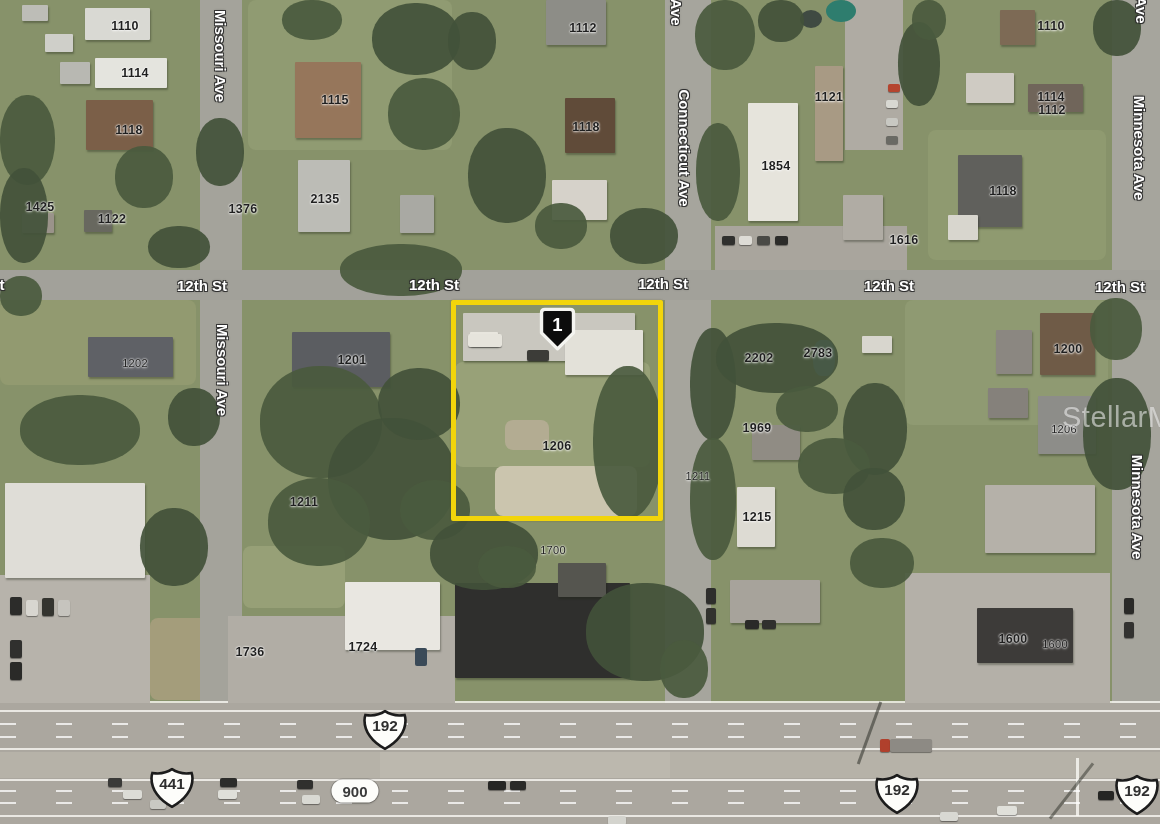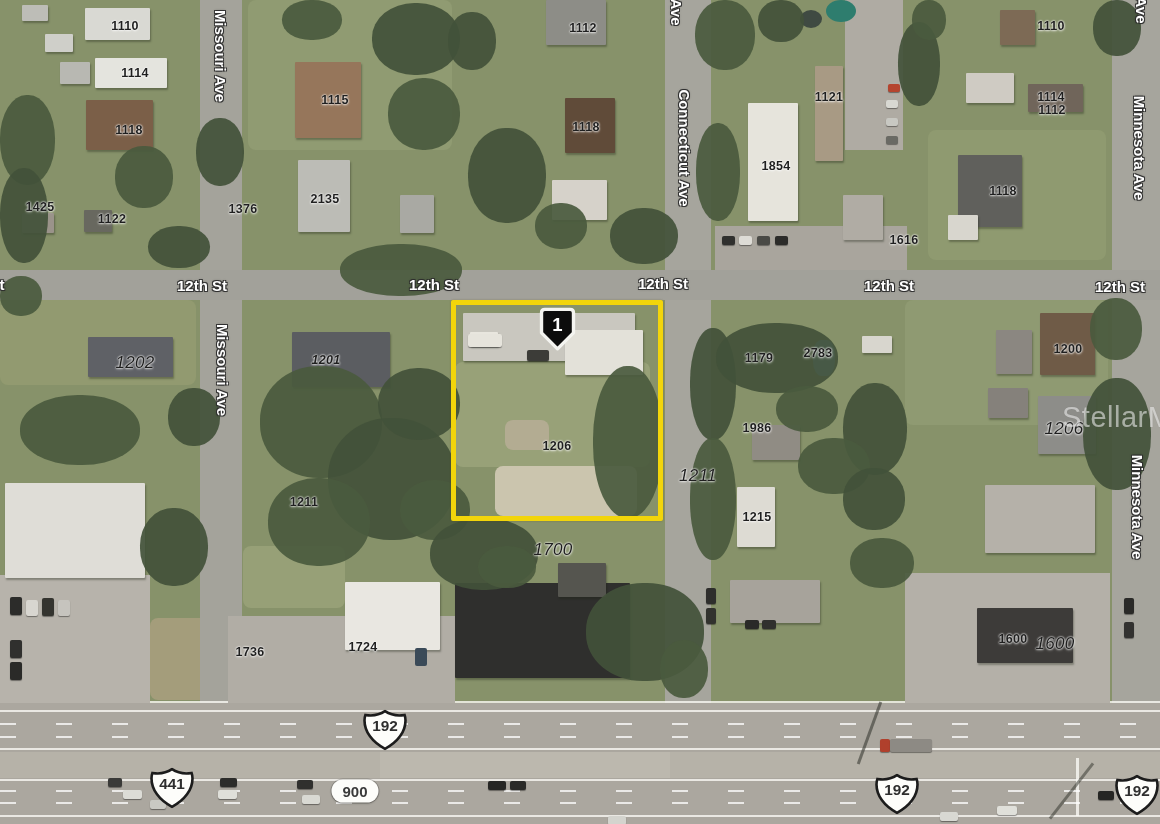--- a/index.html
+++ b/index.html
@@ -15,21 +15,21 @@
   .road{position:absolute;}
   .dashline{position:absolute;height:2px;background:repeating-linear-gradient(90deg,rgba(255,255,255,.75) 0 16px,rgba(255,255,255,0) 16px 56px);}
   .solidline{position:absolute;background:rgba(250,249,244,.8);}
   .car{position:absolute;border-radius:2px;box-shadow:0 1px 1px rgba(0,0,0,.4);}
   .lbl-h{position:absolute;transform:translate(-50%,-50%);color:#fff;font-weight:700;font-size:15px;white-space:nowrap;
     text-shadow:-1px -1px 0 rgba(45,45,45,.9),1px -1px 0 rgba(45,45,45,.9),-1px 1px 0 rgba(45,45,45,.9),1px 1px 0 rgba(45,45,45,.9),0 0 3px rgba(0,0,0,.45);}
   .lbl-v{position:absolute;transform:translate(-50%,-50%);writing-mode:vertical-rl;color:#fff;font-weight:700;font-size:15px;white-space:nowrap;
     text-shadow:-1px -1px 0 rgba(45,45,45,.9),1px -1px 0 rgba(45,45,45,.9),-1px 1px 0 rgba(45,45,45,.9),1px 1px 0 rgba(45,45,45,.9),0 0 3px rgba(0,0,0,.45);}
   .plbl{position:absolute;transform:translate(-50%,-50%);color:#1f1f1f;font-weight:700;font-size:12.5px;white-space:nowrap;letter-spacing:.3px;
     text-shadow:0 0 2px rgba(255,255,255,.85),0 0 2px rgba(255,255,255,.85),0 1px 3px rgba(255,255,255,.55);}
-  .plbl.light{font-weight:400;font-size:17px;font-style:italic;}
+  .plbl.light{font-weight:400;font-size:11px;}
   .shield{position:absolute;transform:translate(-50%,-50%);}
   .pill{position:absolute;transform:translate(-50%,-50%);background:#fdfdfa;border-radius:13px;padding:3px 11px;
     color:#3a3a3a;font-weight:700;font-size:15px;box-shadow:0 0 0 1px rgba(0,0,0,.18),0 1px 2px rgba(0,0,0,.3);}
   #highlight-box{
     position:absolute;left:451px;top:300px;width:202px;height:211px;
     border:5px solid #F2D50B;border-radius:2px;box-shadow:0 0 2px rgba(90,70,0,.4);
   }
   #marker{position:absolute;left:539px;top:306px;width:37px;height:47px;cursor:pointer;}
   #watermark{
     position:absolute;left:1062px;top:401px;font-size:29px;font-weight:400;letter-spacing:.5px;
@@ -279,25 +279,25 @@
       <div class="plbl" style="left: 583px; top: 28px;">1112</div>
       <div class="plbl" style="left: 586px; top: 127px;">1118</div>
       <div class="plbl" style="left: 829px; top: 97px;">1121</div>
       <div class="plbl" style="left: 776px; top: 166px;">1854</div>
       <div class="plbl" style="left: 856px; top: 240px; margin-left: 48px;">1616</div>
       <div class="plbl" style="left: 1051px; top: 26px;">1110</div>
       <div class="plbl" style="left: 1051px; top: 97px;">1114</div>
       <div class="plbl" style="left: 1052px; top: 110px;">1112</div>
       <div class="plbl" style="left: 1003px; top: 191px;">1118</div>
       <div class="plbl light" style="left: 135px; top: 363px;">1202</div>
-      <div class="plbl" style="left: 326px; top: 360px; font-style: italic;">1201</div>
+      <div class="plbl" style="left: 352px; top: 360px;">1201</div>
       <div class="plbl" style="left: 557px; top: 446px;">1206</div>
-      <div class="plbl" style="left: 759px; top: 358px;">1179</div>
+      <div class="plbl" style="left: 759px; top: 358px;">2202</div>
       <div class="plbl" style="left: 818px; top: 353px;">2783</div>
-      <div class="plbl" style="left: 757px; top: 428px;">1986</div>
+      <div class="plbl" style="left: 757px; top: 428px;">1969</div>
       <div class="plbl light" style="left: 698px; top: 476px;">1211</div>
       <div class="plbl" style="left: 1068px; top: 349px;">1200</div>
       <div class="plbl light" style="left: 1064px; top: 429px;">1206</div>
       <div class="plbl" style="left: 304px; top: 502px;">1211</div>
       <div class="plbl" style="left: 757px; top: 517px;">1215</div>
       <div class="plbl light" style="left: 553px; top: 550px;">1700</div>
       <div class="plbl" style="left: 250px; top: 652px;">1736</div>
       <div class="plbl" style="left: 363px; top: 647px;">1724</div>
       <div class="plbl" style="left: 1013px; top: 639px;">1600</div>
       <div class="plbl light" style="left: 1055px; top: 644px;">1600</div>

